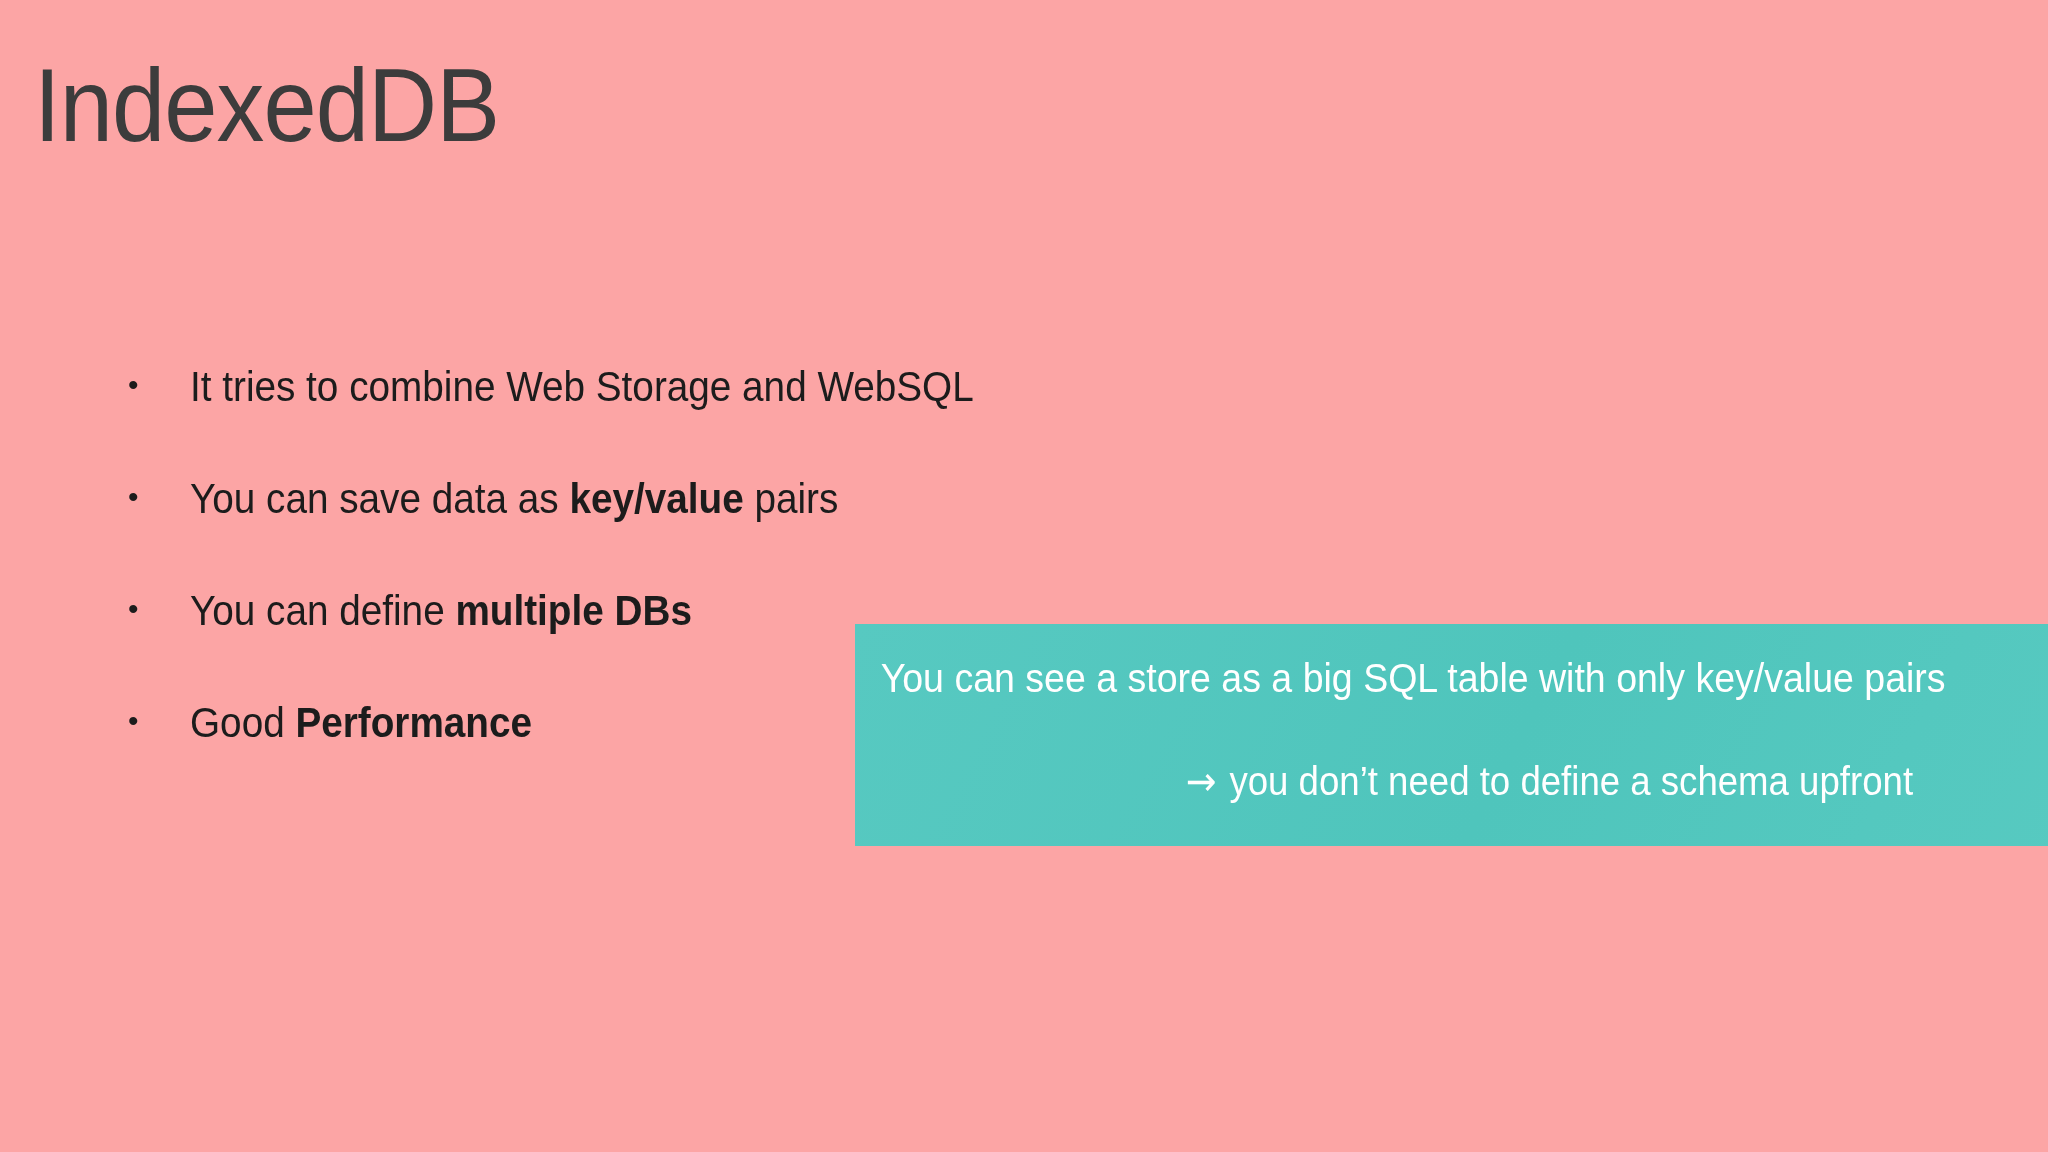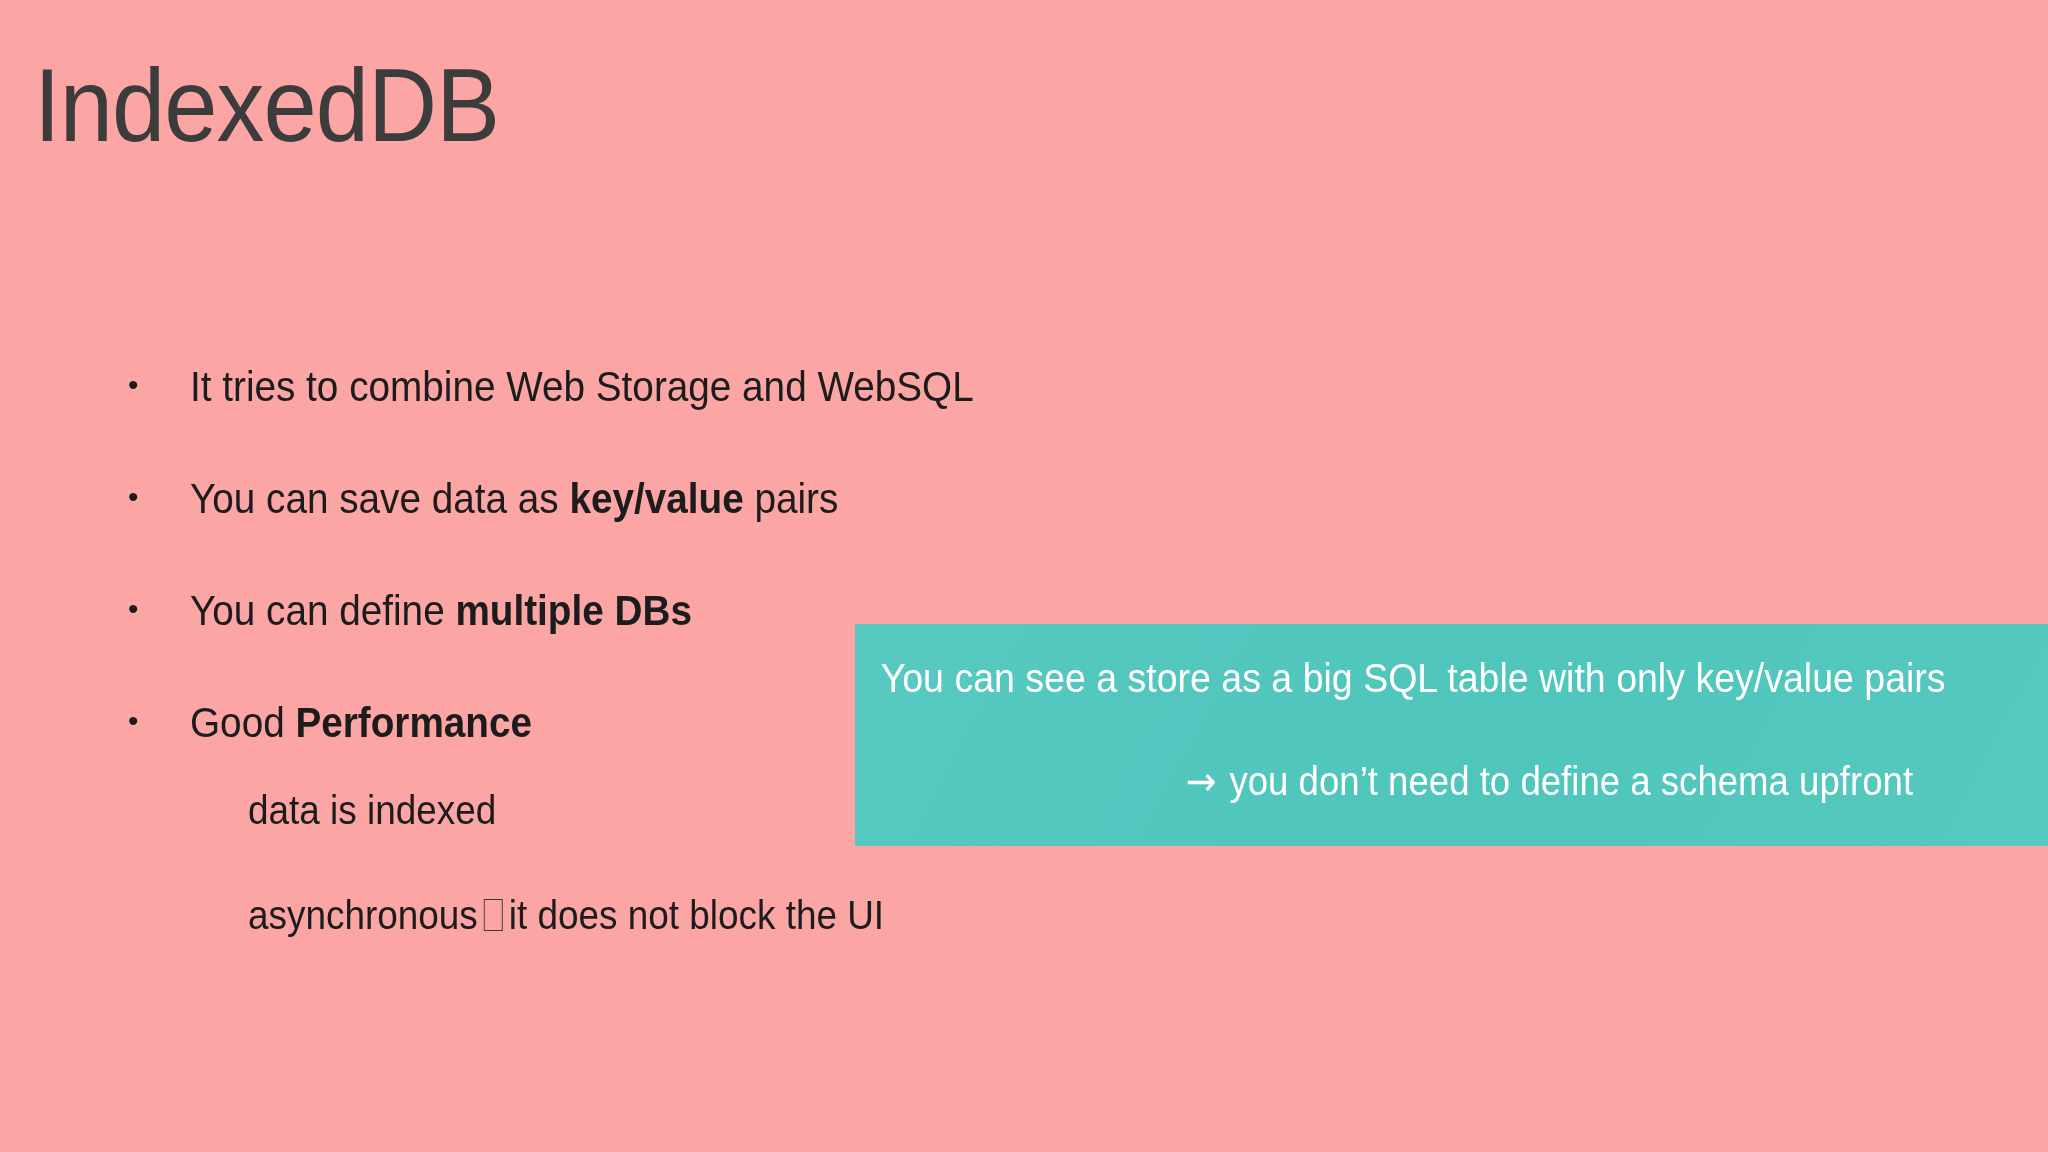--- a/index.html
+++ b/index.html
@@ -161,30 +161,19 @@
       <span class="bullet-text"><span>You can define </span><b>multiple DBs</b><span></span></span>
     </div>
 
     <div class="bullet-row">
       <span class="bullet-marker">•</span>
       <span class="bullet-text"><span>Good </span><b>Performance</b><span></span></span>
     </div>
 
   </div>
 
-  <div class="subitems">
-
-    <div class="sub-row">
-      <span>data is indexed</span>
-    </div>
-
-    <div class="sub-row">
-      <span>asynchronous</span><span class="tofu"></span><span>it does not block the UI</span>
-    </div>
-
-  </div>
 
   <div class="callout">
     <div class="callout-line callout-line-1">You can see a store as a big SQL table with only key/value pairs</div>
     <div class="callout-line callout-line-2"><span class="arrow-glyph">→</span><span>you don’t need to define a schema upfront</span></div>
   </div>
 
 </div>
 
 </body></html>

